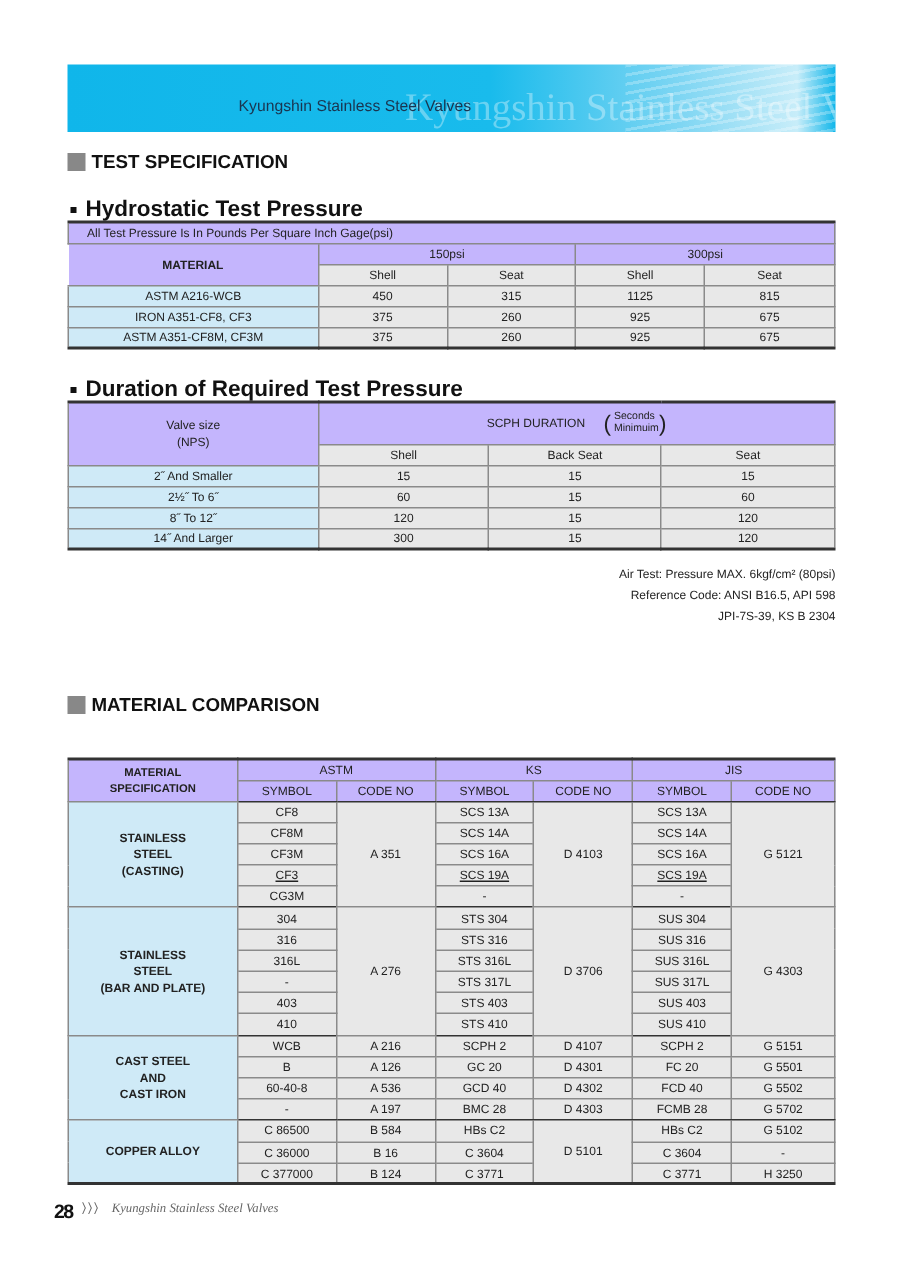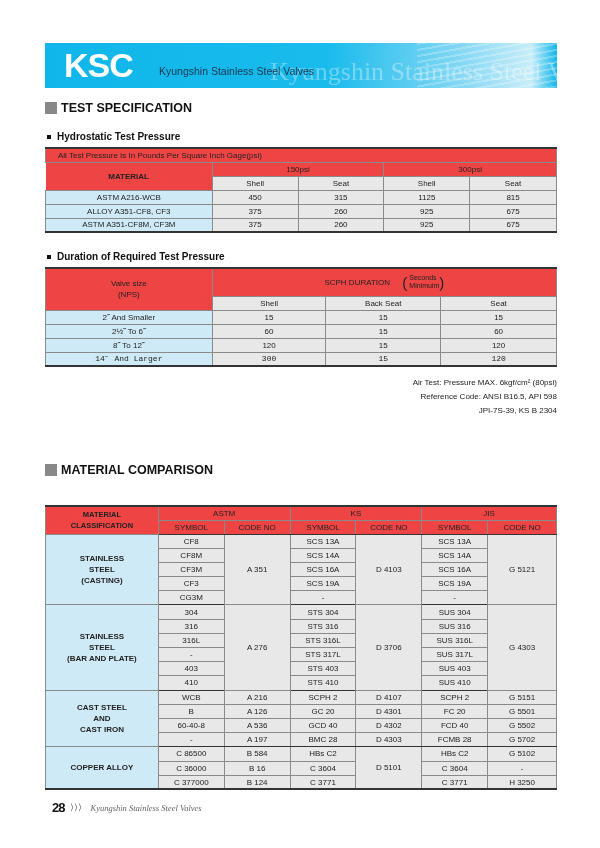--- a/index.html
+++ b/index.html
@@ -10,53 +10,52 @@
     background: linear-gradient(90deg, #10b6ea 0%, #19bbec 55%, #7fd6f3 80%, #c8edf9 95%, #10b6ea 100%);
     overflow: hidden; }
   .banner .logo { position: absolute; left: 19px; top: 3px; font-size: 34px; font-weight: bold; color: #fff; letter-spacing: -1px; }
   .banner .tagline { position: absolute; left: 114px; top: 22px; font-size: 10.5px; color: #1a3550; }
   .banner .ghost { position: absolute; left: 225px; top: 14px; font-family: "Liberation Serif", serif; font-size: 26px; color: rgba(255,255,255,0.35); white-space: nowrap; }
   .banner .deco { position: absolute; right: 0; top: 0; width: 140px; height: 45px;
     background: repeating-linear-gradient(170deg, rgba(255,255,255,0.25) 0 2px, rgba(255,255,255,0) 2px 6px); }
 
   .section-title { position: absolute; left: 45px; font-size: 12.5px; font-weight: bold; color: #111; display: flex; align-items: center; }
   .section-title .sq { width: 12px; height: 12px; background: #888; margin-right: 4px; display: inline-block; }
-  .sub-title { position: absolute; left: 47px; font-size: 10px; font-weight: bold; color: #111; display: flex; align-items: center; }
+  .sub-title { position: absolute; left: 47px; font-size: 15px; font-weight: bold; color: #111; display: flex; align-items: center; }
   .sub-title .dot { width: 4px; height: 4px; background: #111; margin-right: 6px; display: inline-block; }
   .sub-plain { position: absolute; left: 46px; font-size: 10.5px; font-weight: bold; color: #111; }
 
   table { position: absolute; left: 45px; width: 512px; border-collapse: collapse; font-size: 8px; text-align: center; }
   table td, table th { border: 1px solid #8a8a8a; font-weight: normal; padding: 0; }
-  .hdr { background: #ef4444; }
+  .hdr { background: #c4b5fd; }
   .lbl { background: #cfeaf7; }
   .cell { background: #e8e8e8; }
   .sub { background: #e8e8e8; }
   table.top-border { border-top: 2px solid #333; }
   table.bottom-border { border-bottom: 2px solid #333; }
   .bold { font-weight: bold; }
   .left { text-align: left; padding-left: 14px; }
   .thick-l { border-left: 1.5px solid #333 !important; }
   .thick-b td { border-bottom: 1.5px solid #333; }
 
   .notes { position: absolute; right: 43px; top: 376px; text-align: right; font-size: 8px; line-height: 14px; color: #222; }
 
-  .footer { position: absolute; left: 52px; top: 800px; display: flex; align-items: center; }
+  .footer { position: absolute; left: 36px; top: 800px; display: flex; align-items: flex-start; }
   .footer .page { font-size: 13px; font-weight: bold; letter-spacing: -1px; color: #111; }
   .footer .chev { font-size: 9px; color: #666; margin-left: 6px; letter-spacing: 1px; }
   .footer .ftitle { font-family: "Liberation Serif", serif; font-style: italic; font-size: 8.5px; color: #666; margin-left: 8px; }
   .seconds { display: inline-block; vertical-align: middle; font-size: 7px; line-height: 8px; text-align: left; margin-left: 2px; }
   .paren { font-size: 15px; vertical-align: middle; }
 </style>
 </head>
 <body>
 
 <div class="banner">
   <div class="ghost">Kyungshin Stainless Steel Valves</div>
   <div class="deco"></div>
-  <div class="logo">KSC</div>
   <div class="tagline">Kyungshin Stainless Steel Valves</div>
 </div>
 
 <div class="section-title" style="top:101px;">
   <span class="sq"></span>
   <span>TEST SPECIFICATION</span>
 </div>
 
 <div class="sub-title" style="top:131px;">
   <span class="dot"></span>
@@ -87,21 +86,21 @@
     <td class="sub">Seat</td>
   </tr>
   <tr style="height:14px;">
     <td class="lbl">ASTM A216-WCB</td>
     <td class="cell thick-l">450</td>
     <td class="cell">315</td>
     <td class="cell">1125</td>
     <td class="cell">815</td>
   </tr>
   <tr style="height:14px;">
-    <td class="lbl">ALLOY A351-CF8, CF3</td>
+    <td class="lbl">IRON A351-CF8, CF3</td>
     <td class="cell thick-l">375</td>
     <td class="cell">260</td>
     <td class="cell">925</td>
     <td class="cell">675</td>
   </tr>
   <tr style="height:14px;">
     <td class="lbl">ASTM A351-CF8M, CF3M</td>
     <td class="cell thick-l">375</td>
     <td class="cell">260</td>
     <td class="cell">925</td>
@@ -149,21 +148,21 @@
     <td class="cell thick-l">60</td>
     <td class="cell">15</td>
     <td class="cell">60</td>
   </tr>
   <tr style="height:14px;margin-top:24px;">
     <td class="lbl">8˝ To 12˝</td>
     <td class="cell thick-l">120</td>
     <td class="cell">15</td>
     <td class="cell">120</td>
   </tr>
-  <tr style="height:14px;font-family:Liberation Mono, monospace;">
+  <tr style="height:14px;">
     <td class="lbl">14˝ And Larger</td>
     <td class="cell thick-l">300</td>
     <td class="cell">15</td>
     <td class="cell">120</td>
   </tr>
 </tbody>
   </table>
 
 <div class="notes">
   <div>Air Test: Pressure MAX. 6kgf/cm² (80psi)</div>
@@ -184,21 +183,21 @@
       <col style="width:66px">
       <col style="width:66px">
       <col style="width:66px">
       <col style="width:66px">
       <col style="width:69px">
   </colgroup>
   <tbody>
       <tr style="height:14px;">
     <td rowspan="2" class="hdr bold" style="line-height:11px; font-size:7.5px;">
       <div>MATERIAL</div>
-      <div>CLASSIFICATION</div>
+      <div>SPECIFICATION</div>
     </td>
     <td colspan="2" class="hdr thick-l">ASTM</td>
     <td colspan="2" class="hdr">KS</td>
     <td colspan="2" class="hdr">JIS</td>
   </tr>
   <tr style="height:14px;" class="thick-b">
     <td class="hdr thick-l">SYMBOL</td>
     <td class="hdr">CODE NO</td>
     <td class="hdr">SYMBOL</td>
     <td class="hdr">CODE NO</td>
@@ -223,21 +222,21 @@
       <tr style="height: 14.2px;">
         <td class="cell thick-l">CF8M</td>
         <td class="cell">SCS 14A</td>
         <td class="cell">SCS 14A</td>
       </tr>
       <tr style="height: 14.2px;">
         <td class="cell thick-l">CF3M</td>
         <td class="cell">SCS 16A</td>
         <td class="cell">SCS 16A</td>
       </tr>
-      <tr style="height: 14.2px;">
+      <tr style="height: 14.2px; text-decoration: underline;">
         <td class="cell thick-l">CF3</td>
         <td class="cell">SCS 19A</td>
         <td class="cell">SCS 19A</td>
       </tr>
       <tr class="thick-b" style="height: 14.2px;">
         <td class="cell thick-l">CG3M</td>
         <td class="cell">-</td>
         <td class="cell">-</td>
       </tr>
       <tr style="height: 14.2px;">

